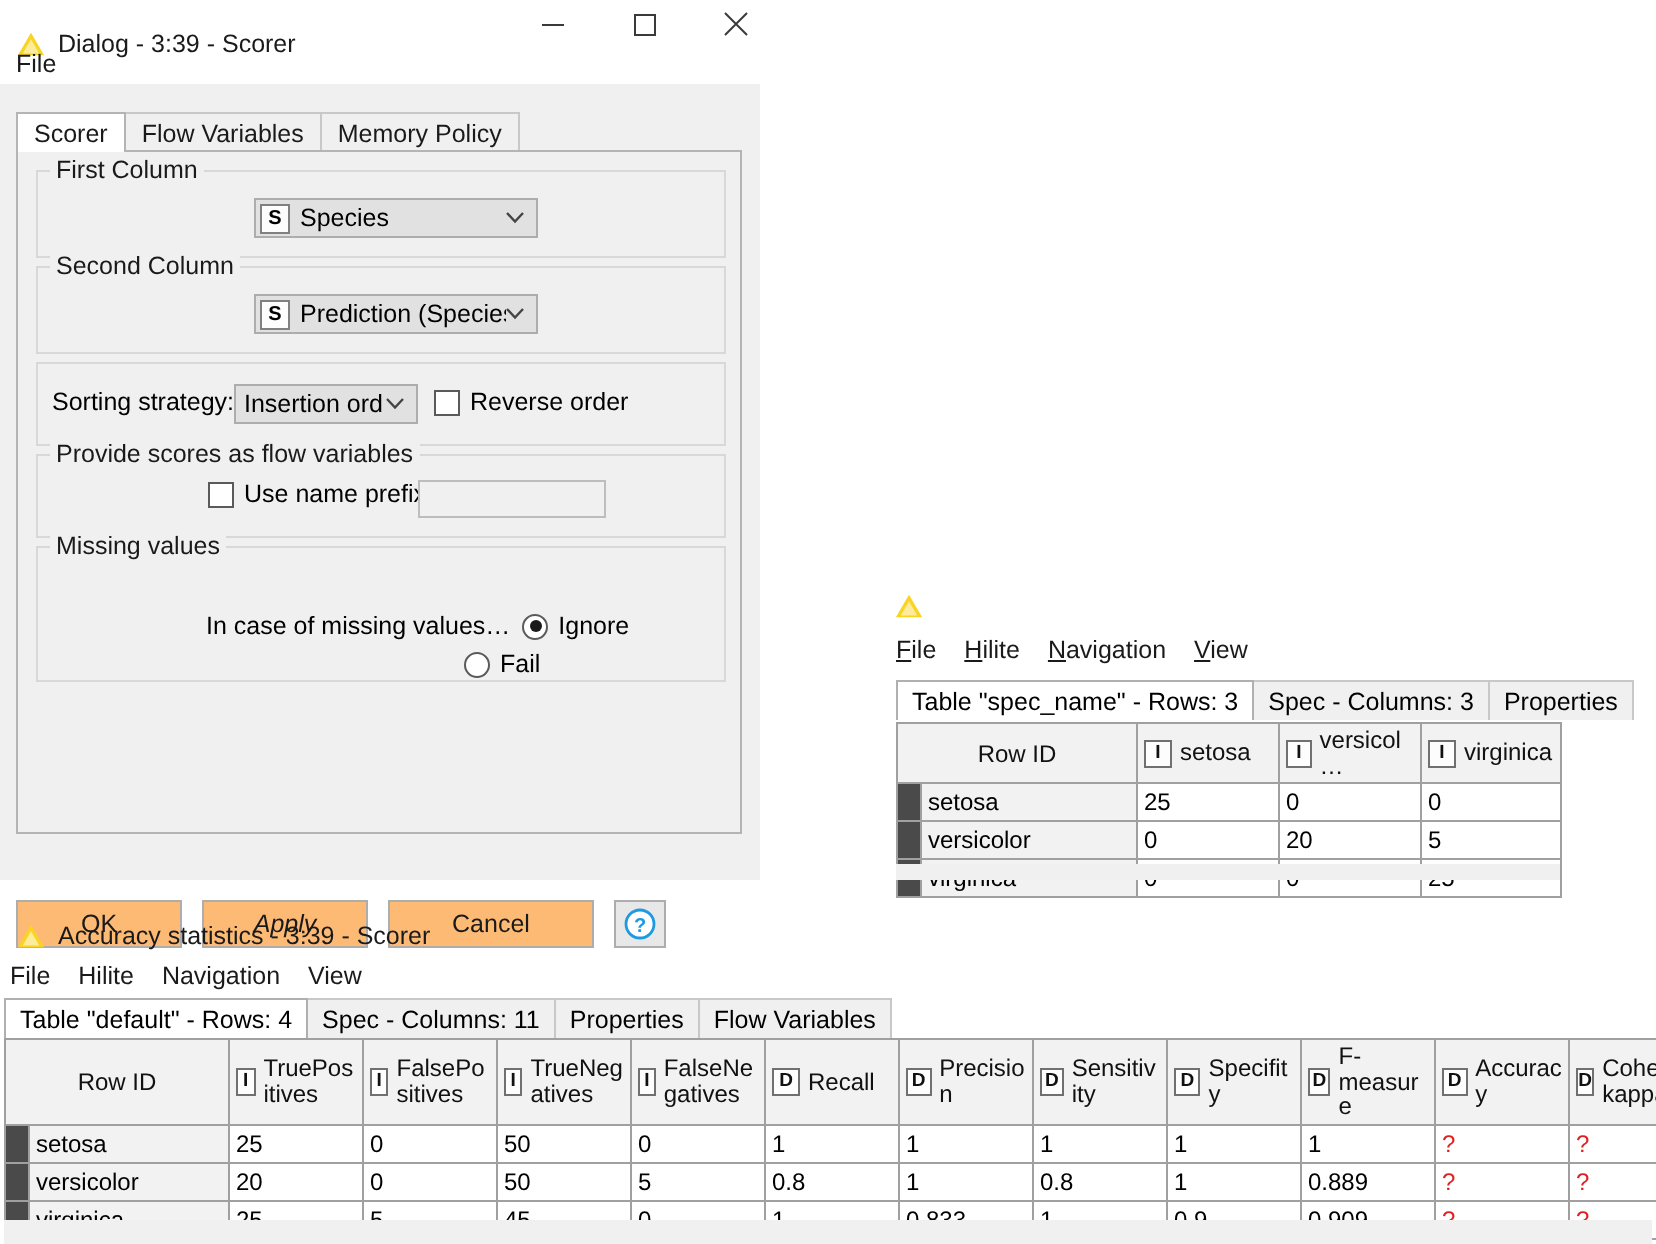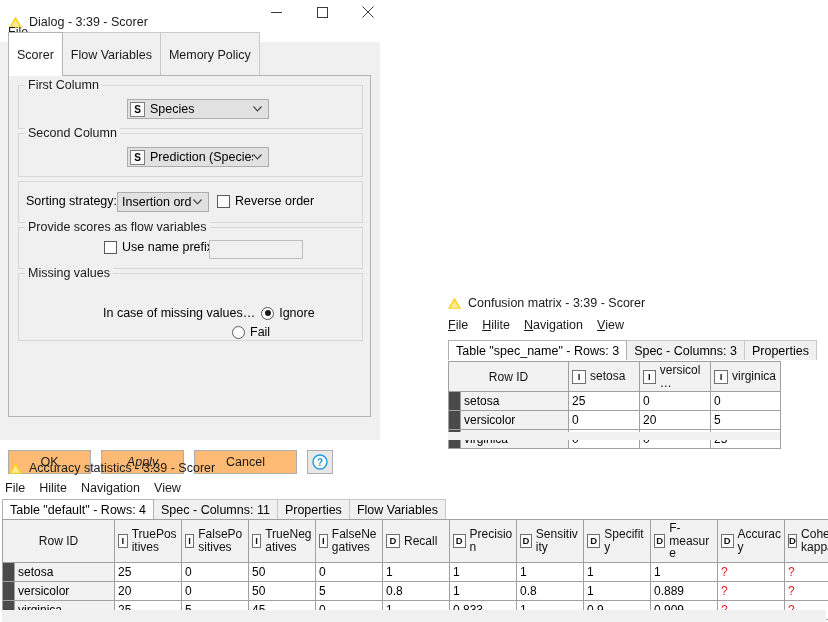--- a/index.html
+++ b/index.html
@@ -58,21 +58,21 @@
   }
   .tabstrip {
     position: absolute;
     left: 8px; top: 14px;
     display: flex;
     align-items: flex-end;
     height: 20px;
   }
   .tab {
     height: 19px;
-    padding: 12px 8px;
+    padding: 0 8px;
     display: flex; align-items: center;
     font-size: 12.5px;
     background: #f0f0f0;
     border: 1px solid #c8c8c8;
     border-bottom: none;
     margin-right: -1px;
     color: #1a1a1a;
   }
   .tab.active {
     background: #ffffff;
@@ -371,21 +371,20 @@
       </div>
     </div>
 
   </div>
 
   <div class="titlebar" style="left:447px; top:292px;">
     <svg class="knime-logo" viewBox="0 0 16 14">
       <polygon points="8,1 15,13 1,13" fill="#F9D423"></polygon>
       <polygon points="8,4.5 12.4,12 3.6,12" fill="#ffffff" opacity="0.55"></polygon>
     </svg>
-    <span>Confusion matrix - 3:39 - Scorer</span>
   </div>
 
   <div class="menubar" style="left:448px; top:318px;">
     <span><span class="mnemo">F</span><span>ile</span></span>
     <span><span class="mnemo">H</span>ilite</span>
     <span><span class="mnemo">N</span>avigation</span>
     <span><span class="mnemo">V</span>iew</span>
   </div>
 
   <div class="viewtabs" style="left:448px; top:340px;">

